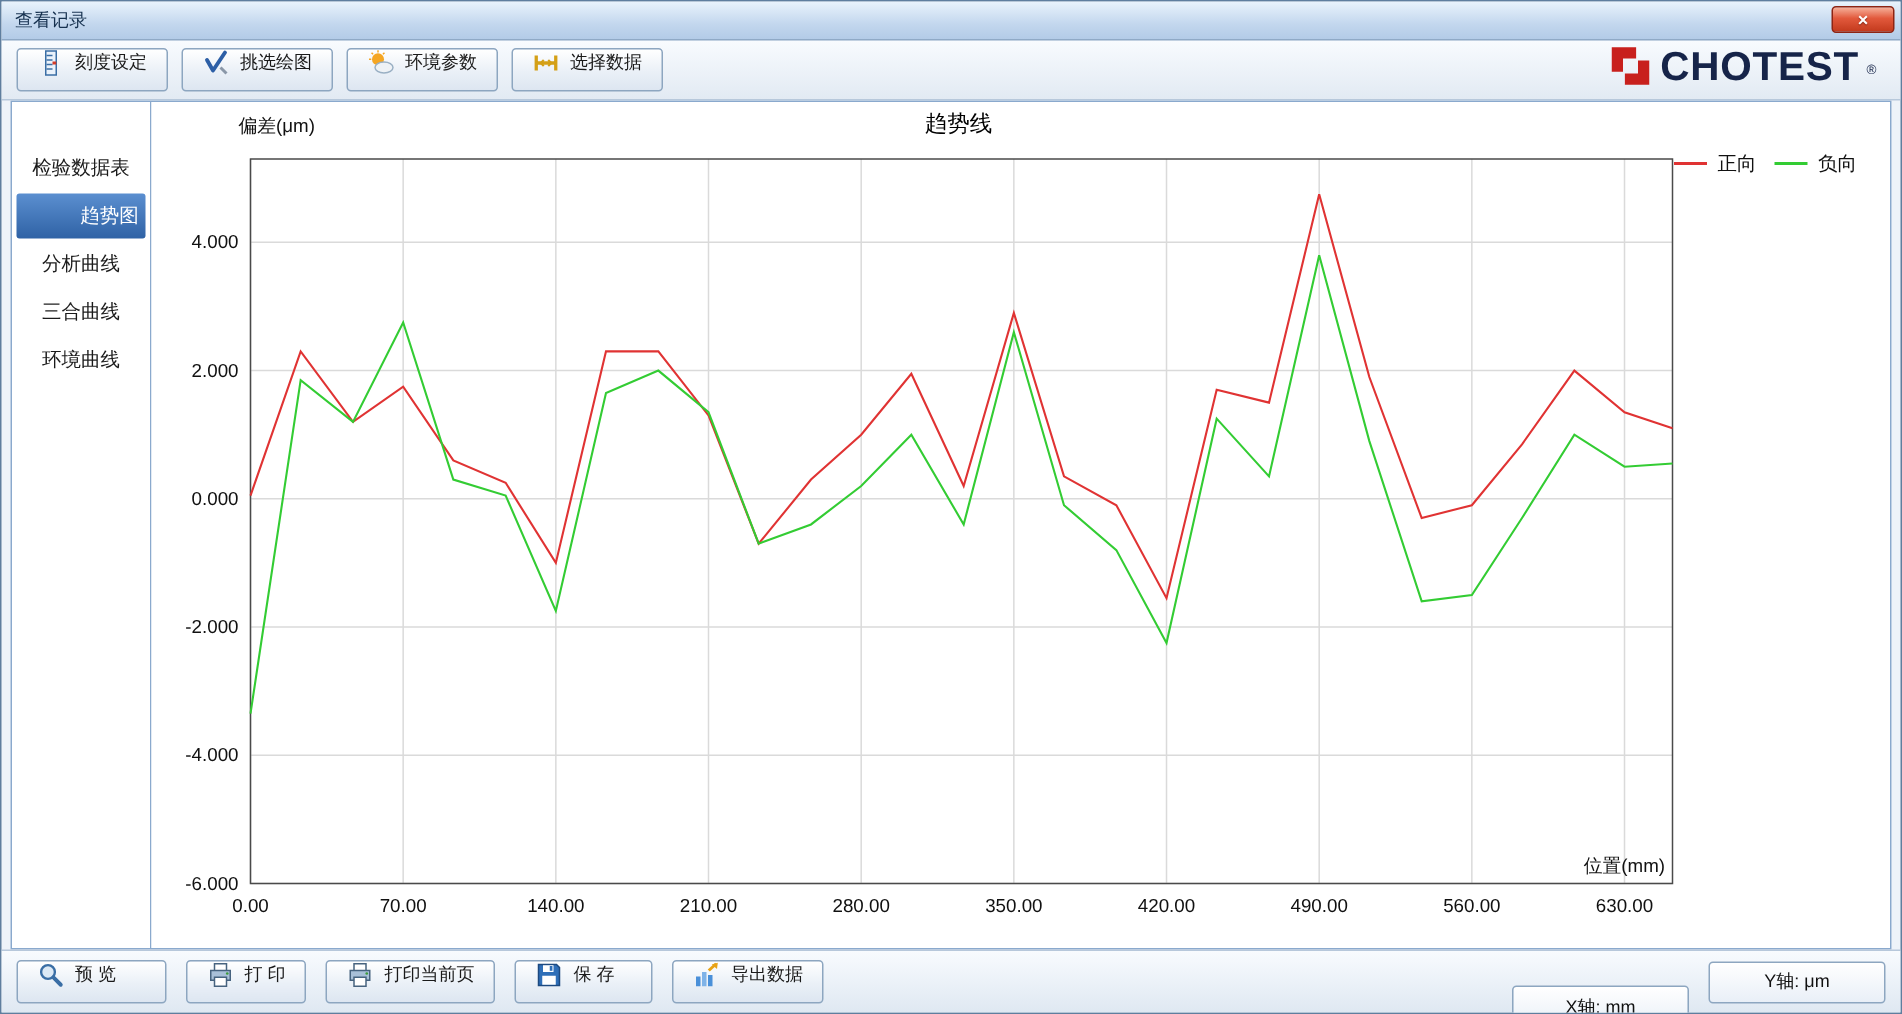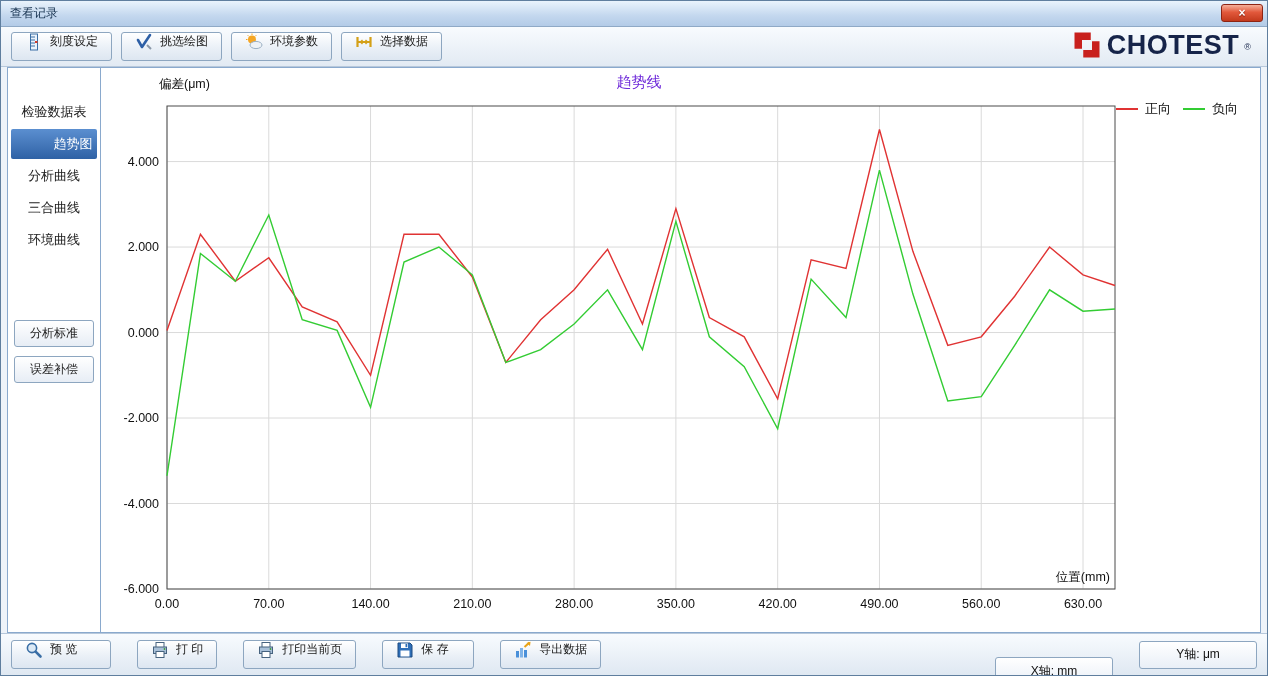--- a/index.html
+++ b/index.html
@@ -28,21 +28,21 @@
   }
 
   
   .toolbar {
     height: 40px; display: flex; align-items: center; gap: 9px; padding: 0 10px;
     background: linear-gradient(#f8fbfe, #e2eaf3);
     border-bottom: 1px solid #b7c8db;
   }
   .bottombar {
     position: absolute; bottom: 0; left: 0; right: 0;
-    height: 42px; display: flex; align-items: center; gap: 26px; padding: 0 10px;
+    height: 42px; display: flex; align-items: center; gap: 13px; padding: 0 10px;
     background: linear-gradient(#f8fbfe, #dfe8f2);
     border-top: 1px solid #b7c8db;
   }
   .btn {
     display: inline-flex; align-items: flex-start; gap: 7px;
     height: 29px; padding: 0 13px;
     background: linear-gradient(#ffffff, #eaf0f7 55%, #dde6f1);
     border: 1px solid #8da6c0; border-radius: 3px;
     font-size: 12px; color: #1a1a1a; cursor: pointer; font-family: inherit;
   }
@@ -78,21 +78,21 @@
   .side-buttons { margin-top: 64px; display: flex; flex-direction: column; gap: 9px; align-items: center; }
   .side-btn {
     width: 80px; height: 27px; font-size: 12px; font-family: inherit;
     background: linear-gradient(#ffffff, #e7edf5); border: 1px solid #8da6c0;
     border-radius: 3px; cursor: pointer; color:#1a1a1a;
   }
 
   
   .chart-area { flex: 1; position: relative; background: #fff; }
   .ylabel { position: absolute; left: 58px; top: 8px; font-size: 12.5px; color: #111; }
-  .chart-title { position: absolute; left: 538px; top: 5px; transform: translateX(-50%); font-size: 15px; color: #6d28d9; }
+  .chart-title { position: absolute; left: 538px; top: 5px; transform: translateX(-50%); font-size: 15px; color: #000000; }
   #chart-svg { position: absolute; left: 6px; top: 28px; }
   .legend { position: absolute; right: 22px; top: 32px; display: flex; flex-direction: row; gap: 12px; }
   .legend-item { display: flex; align-items: center; gap: 7px; font-size: 13px; color: #111; }
   .legend-item .swatch { display: inline-block; width: 22px; height: 2px; }
 </style>
 </head>
 <body>
 
 <div class="window">
 
@@ -160,24 +160,20 @@
   </div>
 
   <div class="main">
 
     <div class="sidebar">
       <div class="side-item">检验数据表</div>
       <div class="side-item selected">趋势图</div>
       <div class="side-item">分析曲线</div>
       <div class="side-item">三合曲线</div>
       <div class="side-item">环境曲线</div>
-      <div class="side-buttons">
-        <button class="side-btn">分析标准</button>
-        <button class="side-btn">误差补偿</button>
-      </div>
     </div>
 
     <div class="chart-area">
       <span class="ylabel">偏差(μm)</span>
       <span class="chart-title">趋势线</span>
       <svg id="chart-svg" width="1020" height="525">
           <line x1="60" y1="10" x2="60" y2="493" stroke="#dadada"></line>
           <line x1="161.77914110429447" y1="10" x2="161.77914110429447" y2="493" stroke="#dadada"></line>
           <line x1="263.55828220858893" y1="10" x2="263.55828220858893" y2="493" stroke="#dadada"></line>
           <line x1="365.3374233128834" y1="10" x2="365.3374233128834" y2="493" stroke="#dadada"></line>

